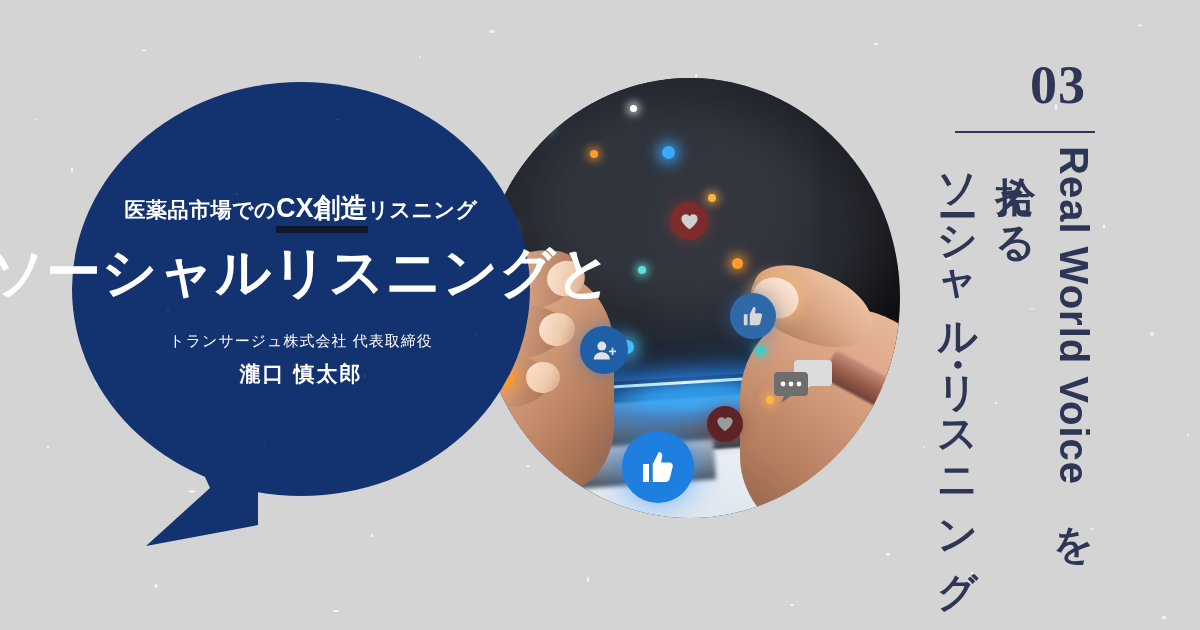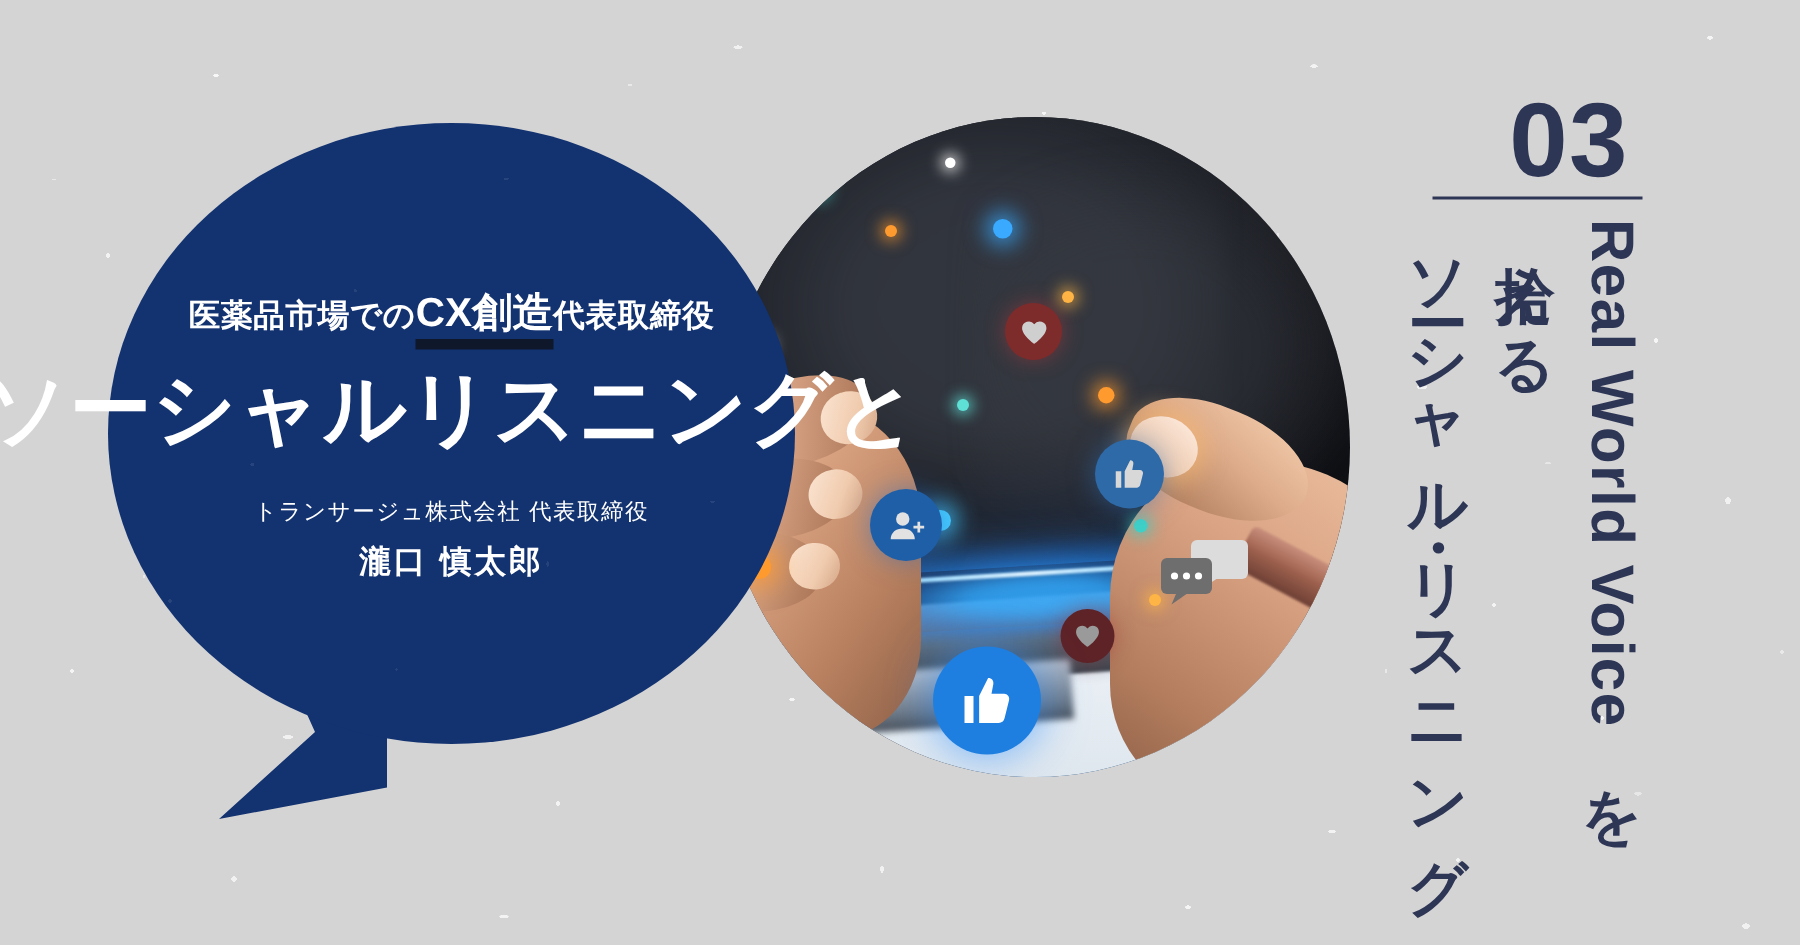--- a/index.html
+++ b/index.html
@@ -368,22 +368,22 @@
     left: 920px;
     top: 0;
     width: 260px;
     height: 630px;
     color: #2e3656;
   }
   .section-num {
     position: absolute;
     right: 94px;
     top: 58px;
-    font-family: Liberation Sans, sans-serif;
-    font-size: 70px;
+    font-family: Liberation Serif, serif;
+    font-size: 54px;
     font-weight: 700;
     letter-spacing: 1px;
     line-height: 1;
   }
   .num-rule {
     position: absolute;
     right: 85px;
     top: 131px;
     width: 140px;
     height: 2px;
@@ -525,21 +525,21 @@
   <svg class="bubble-tail" viewBox="0 0 130 125" aria-hidden="true">
     <path d="M118 0 L118 95 L6 116 L70 58 L52 18 Z" fill="#133270"></path>
   </svg>
 
   <div class="bubble">
     <div class="bubble-texture"></div>
   </div>
 
   <div class="bubble-content">
     <div class="kicker">
-      <span>医薬品市場での</span><span class="big">CX創造</span><span>代表取締役</span>
+      <span>医薬品市場での</span><span class="big">CX創造</span><span>リスニング</span>
     </div>
     <div class="headline">
       <div class="l1">ソーシャルリスニングと</div>
     </div>
     <div class="speaker-role">トランサージュ株式会社 代表取締役</div>
     <div class="speaker-name">瀧口 慎太郎</div>
   </div>
 
   <div class="right-block">
     <div class="section-num">03</div>

